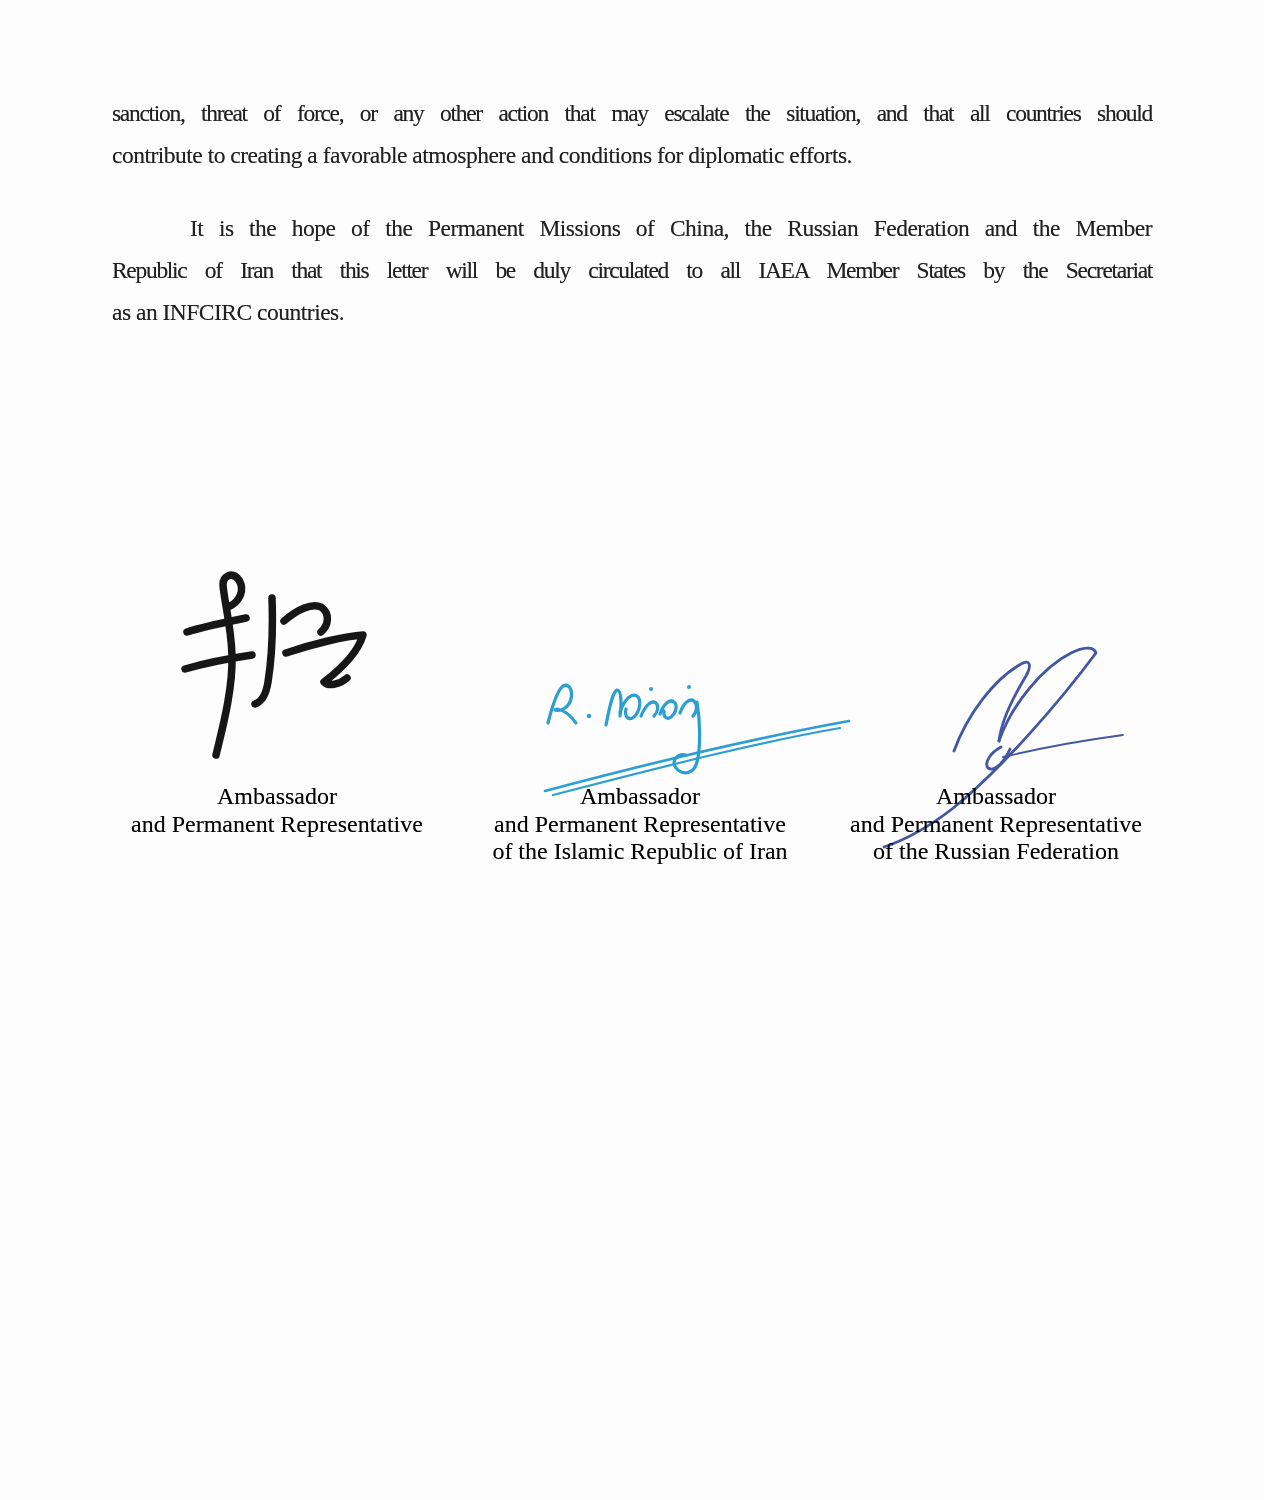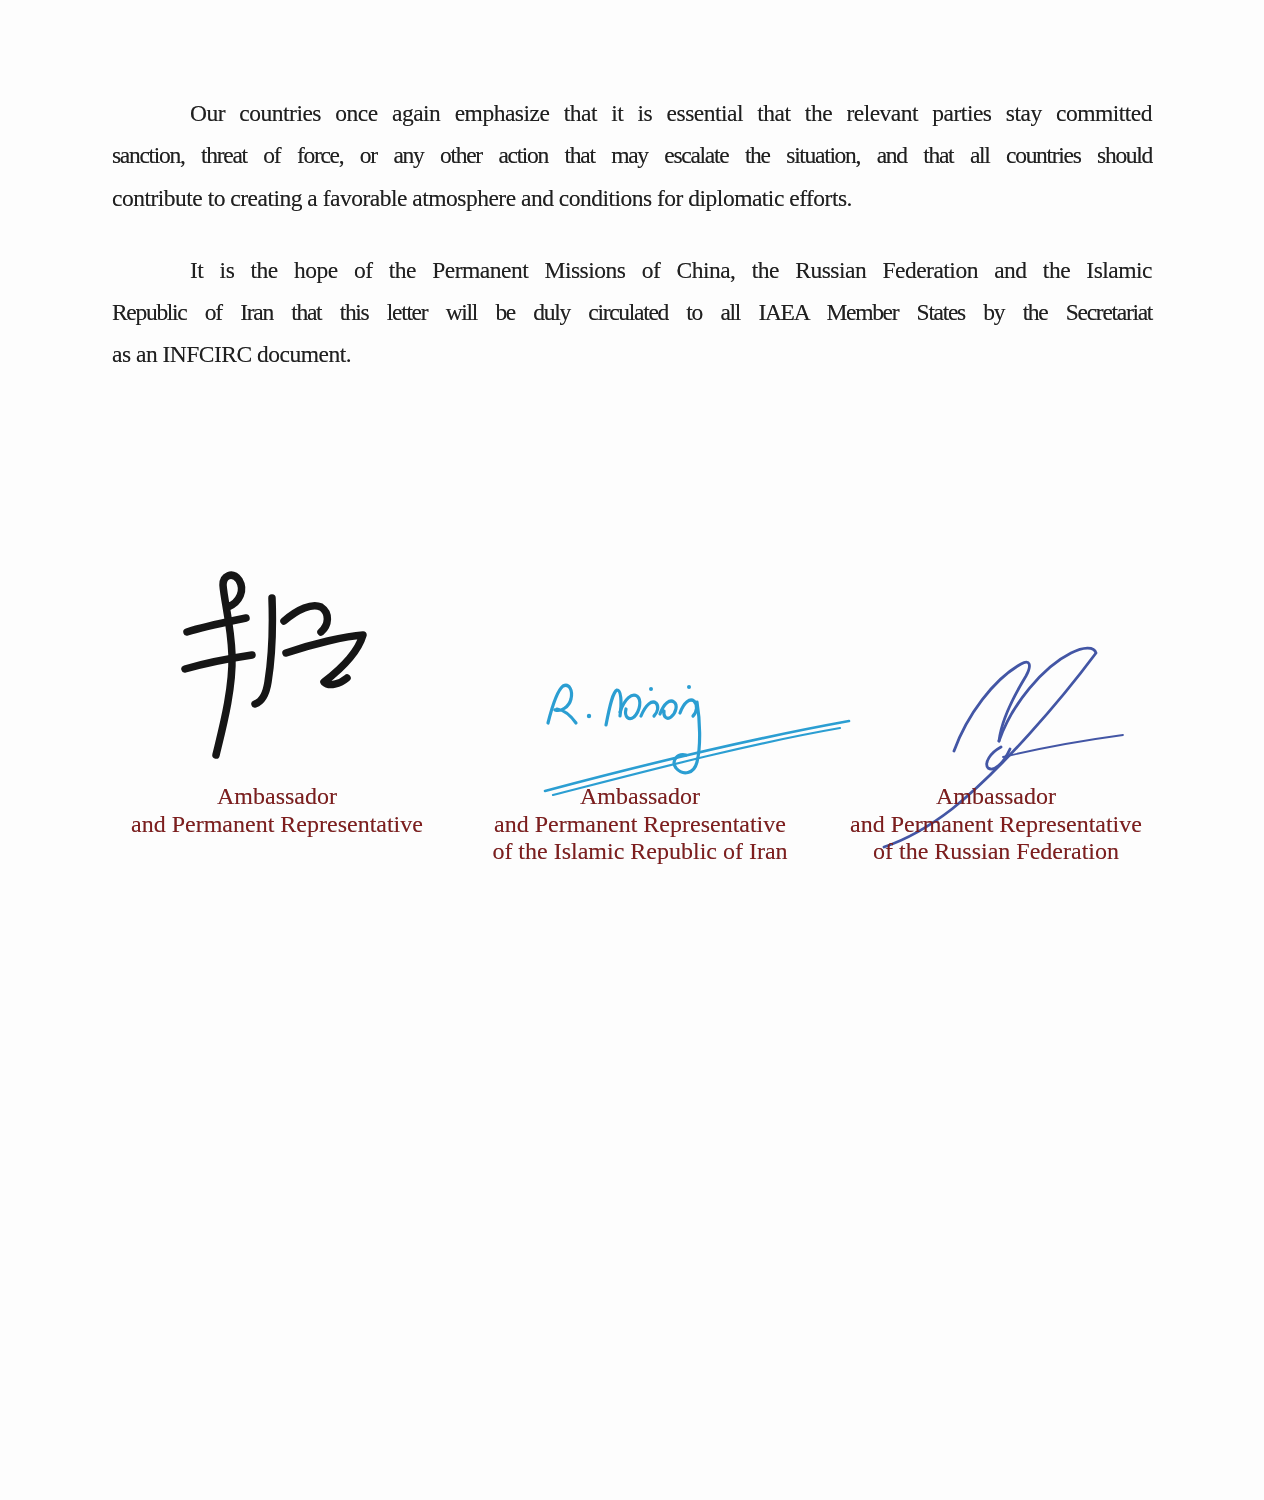--- a/index.html
+++ b/index.html
@@ -17,43 +17,42 @@
   .para{margin:0;}
   .para.p2{margin-top:30px;}
   .para.p3{margin-top:22px;}
   .line{height:42.3px;line-height:42.3px;white-space:nowrap;}
   .line.justify{white-space:normal;text-align:justify;text-align-last:justify;height:42.3px;overflow:visible;}
   .line.indent{padding-left:78px;}
   .line.justify.indent{padding-left:0;text-indent:78px;}
   .line.tight{letter-spacing:-1.3px;}
   .sigcol{
     position:absolute;top:783px;text-align:center;
-    color:#7f1d1d;font-size:24px;line-height:27.5px;
+    color:#000000;font-size:24px;line-height:27.5px;
     text-shadow:0 0 0.6px rgba(30,30,30,0.4);
   }
   .sigcol.c1{left:97px;width:360px;}
   .sigcol.c2{left:475px;width:330px;}
   .sigcol.c3{left:836px;width:320px;}
   .sig-svg{position:absolute;left:0;top:0;pointer-events:none;}
 </style>
 </head>
 <body>
 
 <div class="scan-page">
 
   <div class="textblock">
     <div class="para p1">
-      <div class="line justify indent">Our countries once again emphasize that it is essential that the relevant parties stay committed</div>
       <div class="line justify tight">sanction, threat of force, or any other action that may escalate the situation, and that all countries should</div>
       <div class="line">contribute to creating a favorable atmosphere and conditions for diplomatic efforts.</div>
     </div>
     <div class="para p2">
-      <div class="line justify indent">It is the hope of the Permanent Missions of China, the Russian Federation and the Islamic</div>
+      <div class="line justify indent">It is the hope of the Permanent Missions of China, the Russian Federation and the Member</div>
       <div class="line justify tight">Republic of Iran that this letter will be duly circulated to all IAEA Member States by the Secretariat</div>
-      <div class="line">as an INFCIRC document.</div>
+      <div class="line">as an INFCIRC countries.</div>
     </div>
   </div>
 
   <svg class="sig-svg" width="1264" height="1500" viewBox="0 0 1264 1500">
 
     <g fill="none" stroke-linecap="round" stroke-linejoin="round" stroke-width="7.5" stroke="#161616">
       <path d="M 216,755 C 222,730 233,690 232,655 C 231,625 224,600 223,585 C 223,576 232,571 239,580 C 245,590 240,602 228,607"></path>
       <path d="M 187,632 C 206,626 227,622 246,618"></path>
       <path d="M 185,669 C 209,662 232,658 252,655"></path>
       <path d="M 272,598 C 273,626 272,657 268,682 C 266,695 261,702 255,704"></path>

